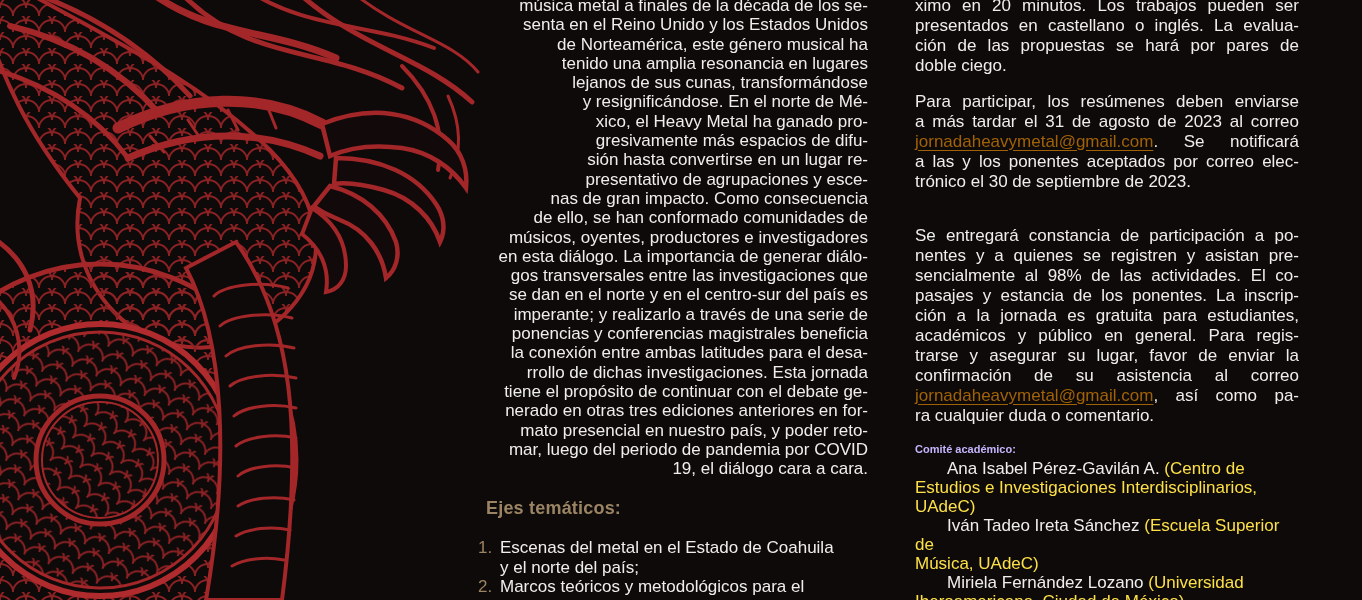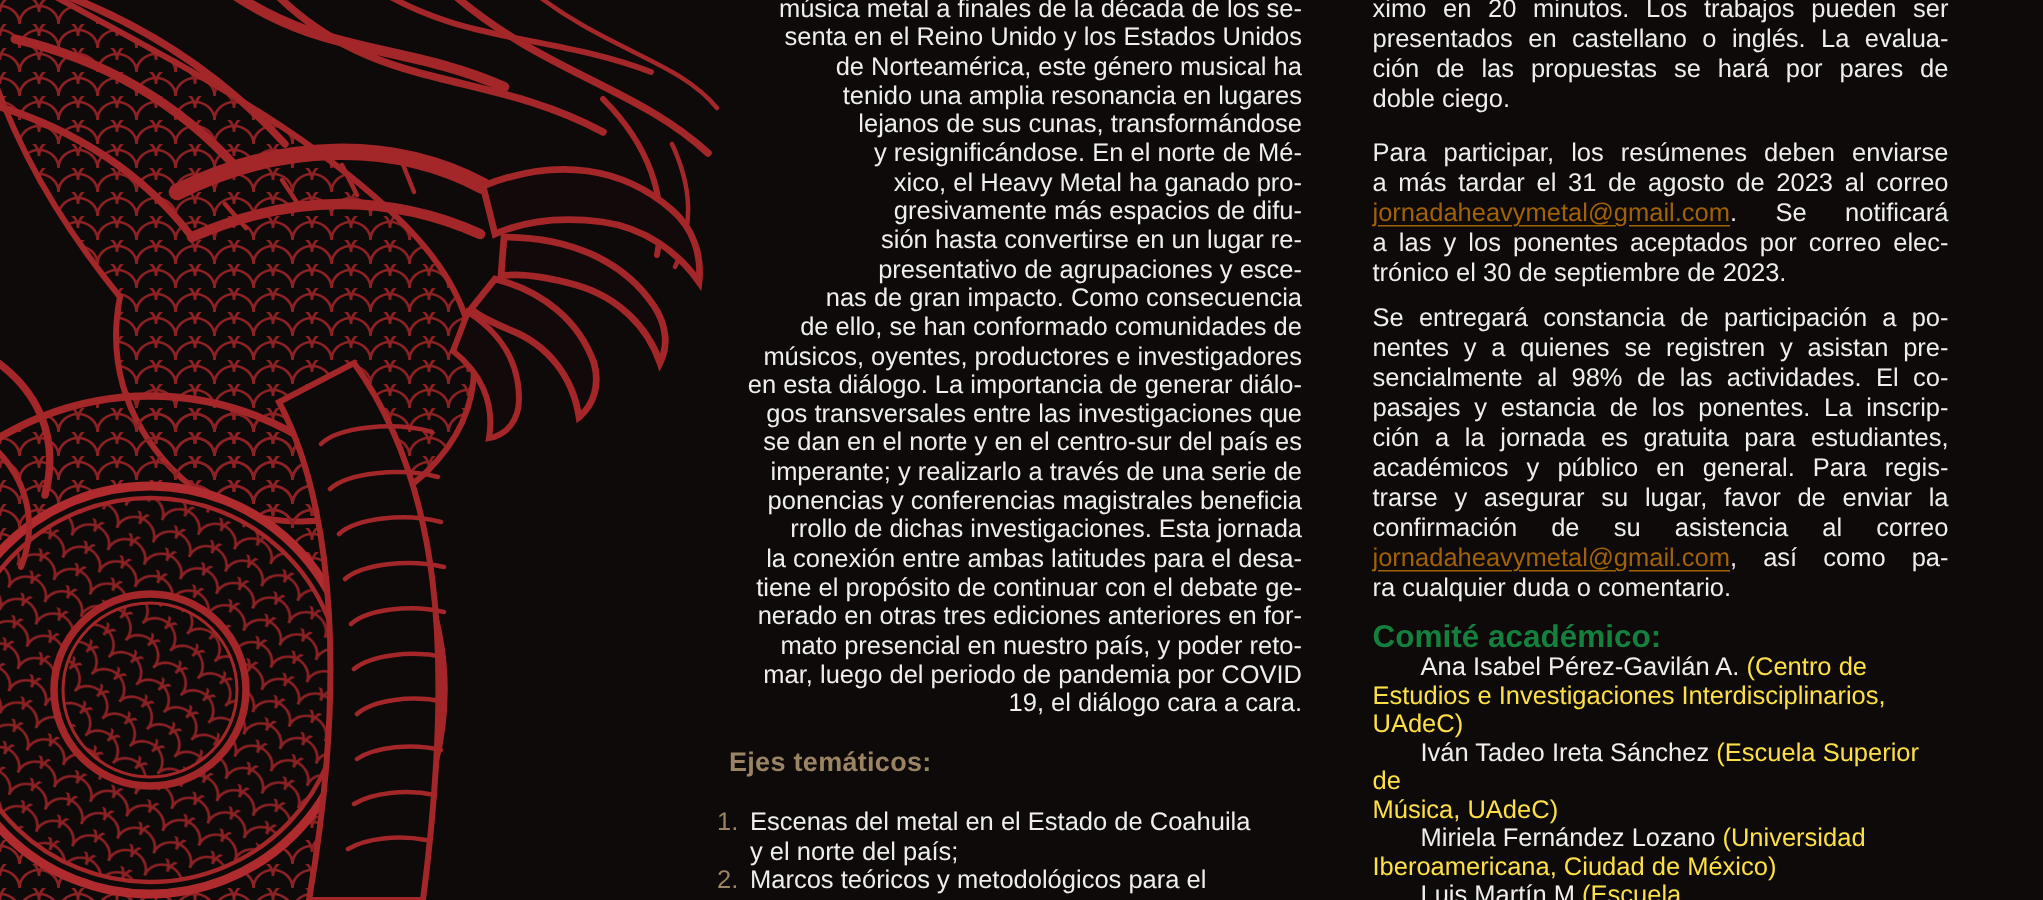--- a/index.html
+++ b/index.html
@@ -18,23 +18,23 @@
   #ejes-h{position:absolute;left:486px;top:498px;font-size:18px;font-weight:bold;color:#9b8463;letter-spacing:.2px;}
   #ejes-list{position:absolute;left:478px;top:538px;width:400px;font-size:17px;}
   #ejes-list .li{display:flex;}
   #ejes-list .num{color:#9b8463;width:22px;flex:none;line-height:19.5px;}
   #ejes-list .body .ln{line-height:19.5px;white-space:pre;}
   
   #rcol{position:absolute;left:915px;top:-4px;width:384px;font-size:17px;}
   #rcol .para .ln{line-height:20px;text-align:justify;text-align-last:justify;white-space:normal;}
   #rcol .para .ln.last{text-align-last:left;}
   #paras .para{margin-bottom:16px;}
-  #paras .para:nth-child(2){margin-bottom:10px;}
+  #paras .para:nth-child(2){margin-bottom:34px;}
   #paras .para:nth-child(3){margin-bottom:12px;}
-  #committee-h{margin-top:13px;line-height:20px;font-size:21px;font-weight:bold;color:#15803d;}
+  #committee-h{margin-top:13px;line-height:20px;font-size:11px;font-weight:bold;color:#c4b5fd;}
   #committee .ln{line-height:19px;text-align:left;white-space:pre-wrap;}
   .link{color:#a16207;text-decoration:underline;text-underline-offset:3px;cursor:pointer;}
   .aff{color:#fde047;}
   .name{color:#f0eeec;margin-left:32px;}
 </style>
 </head>
 <body>
 
 <div id="art">
   <svg width="480" height="600" viewBox="0 0 480 600">
@@ -88,22 +88,22 @@
     <div class="ln"><span>sión hasta convertirse en un lugar re-</span></div>
     <div class="ln"><span>presentativo de agrupaciones y esce-</span></div>
     <div class="ln"><span>nas de gran impacto. Como consecuencia</span></div>
     <div class="ln"><span>de ello, se han conformado comunidades de</span></div>
     <div class="ln"><span>músicos, oyentes, productores e investigadores</span></div>
     <div class="ln"><span>en esta diálogo. La importancia de generar diálo-</span></div>
     <div class="ln"><span>gos transversales entre las investigaciones que</span></div>
     <div class="ln"><span>se dan en el norte y en el centro-sur del país es</span></div>
     <div class="ln"><span>imperante; y realizarlo a través de una serie de</span></div>
     <div class="ln"><span>ponencias y conferencias magistrales beneficia</span></div>
+    <div class="ln"><span>la conexión entre ambas latitudes para el desa-</span></div>
     <div class="ln"><span>rrollo de dichas investigaciones. Esta jornada</span></div>
-    <div class="ln"><span>la conexión entre ambas latitudes para el desa-</span></div>
     <div class="ln"><span>tiene el propósito de continuar con el debate ge-</span></div>
     <div class="ln"><span>nerado en otras tres ediciones anteriores en for-</span></div>
     <div class="ln"><span>mato presencial en nuestro país, y poder reto-</span></div>
     <div class="ln"><span>mar, luego del periodo de pandemia por COVID</span></div>
     <div class="ln"><span>19, el diálogo cara a cara.</span></div>
   </div>
 
 <div id="ejes-h">Ejes temáticos:</div>
 <div id="ejes-list">
     <div class="li">

